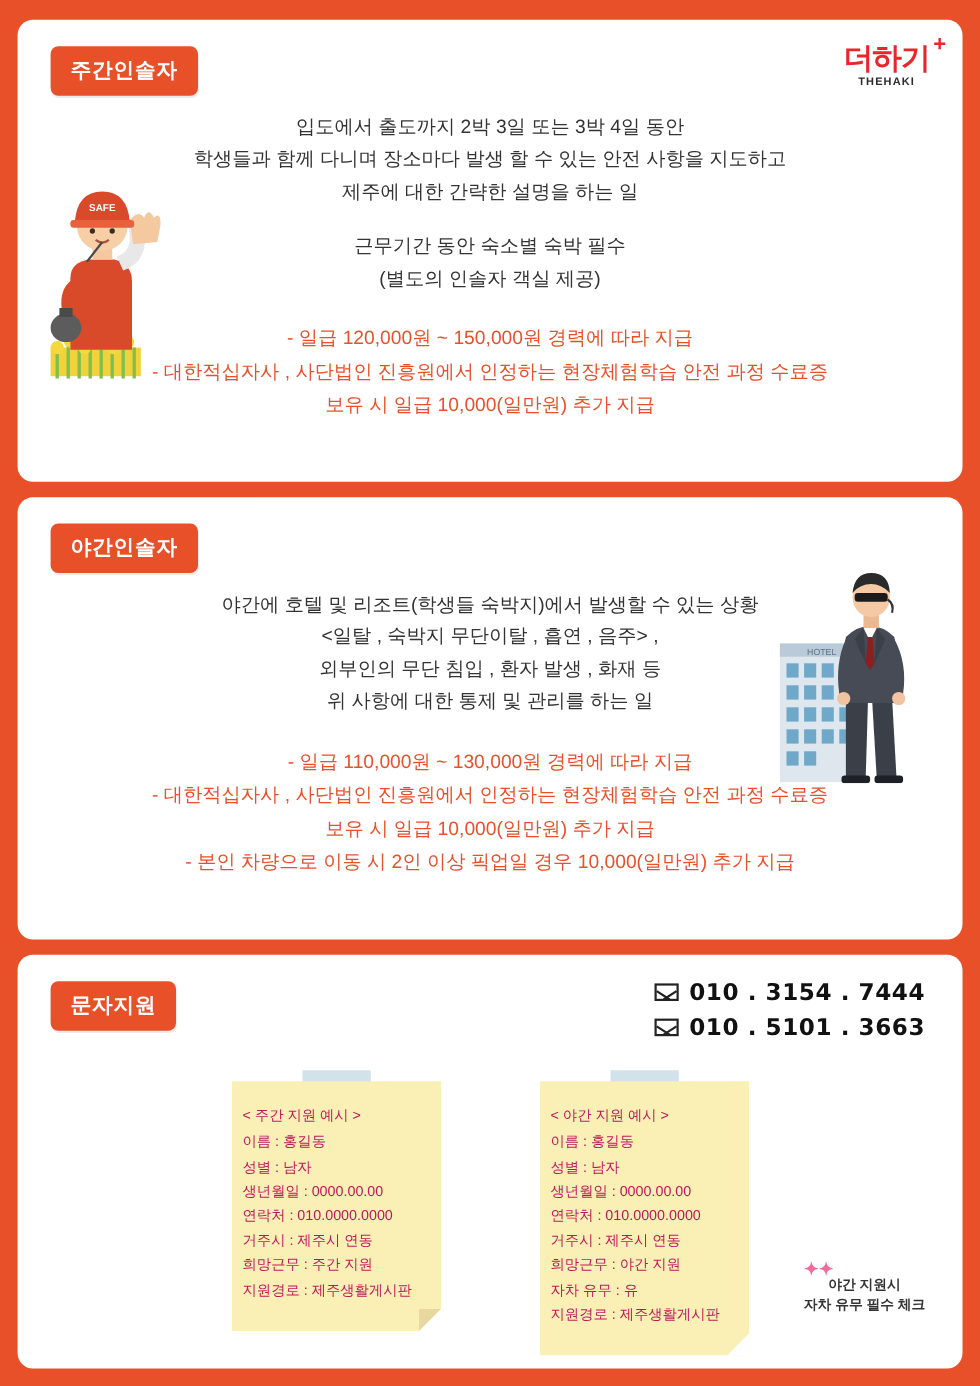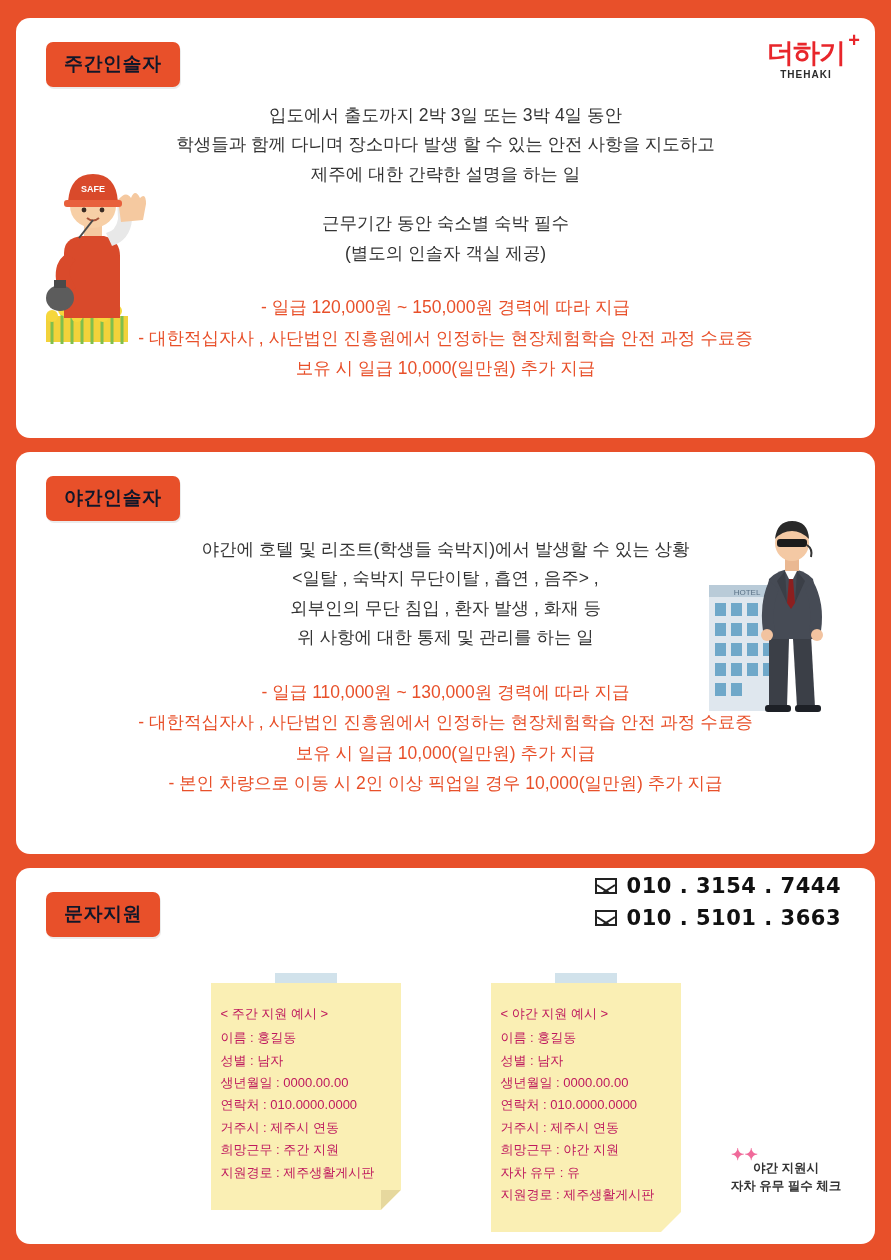--- a/index.html
+++ b/index.html
@@ -26,21 +26,21 @@
     position: relative;
     overflow: hidden;
   }
   .card-1 { height: 420px; }
   .card-2 { height: 402px; }
   .card-3 { flex: 1 1 auto; }
 
   .tag {
     display: inline-block;
     background: #e8502a;
-    color: #0f172a;
+    color: #ffffff;
     font-weight: bold;
     font-size: 19px;
     padding: 9px 18px 10px 18px;
     border-radius: 7px;
     letter-spacing: 0.5px;
     margin: 24px 0 0 30px;
     box-shadow: 1px 2px 0 rgba(0,0,0,0.08);
   }
 
   
@@ -108,21 +108,21 @@
     right: 18px;
     top: 55px;
     width: 150px;
     height: 205px;
   }
 
   
   .contact-block {
     position: absolute;
     right: 34px;
-    top: 6px;
+    top: 22px;
     text-align: center;
   }
   .contact-row {
     display: flex;
     align-items: center;
     gap: 10px;
     margin-bottom: 8px;
   }
   .env {
     width: 22px; height: 16px;

